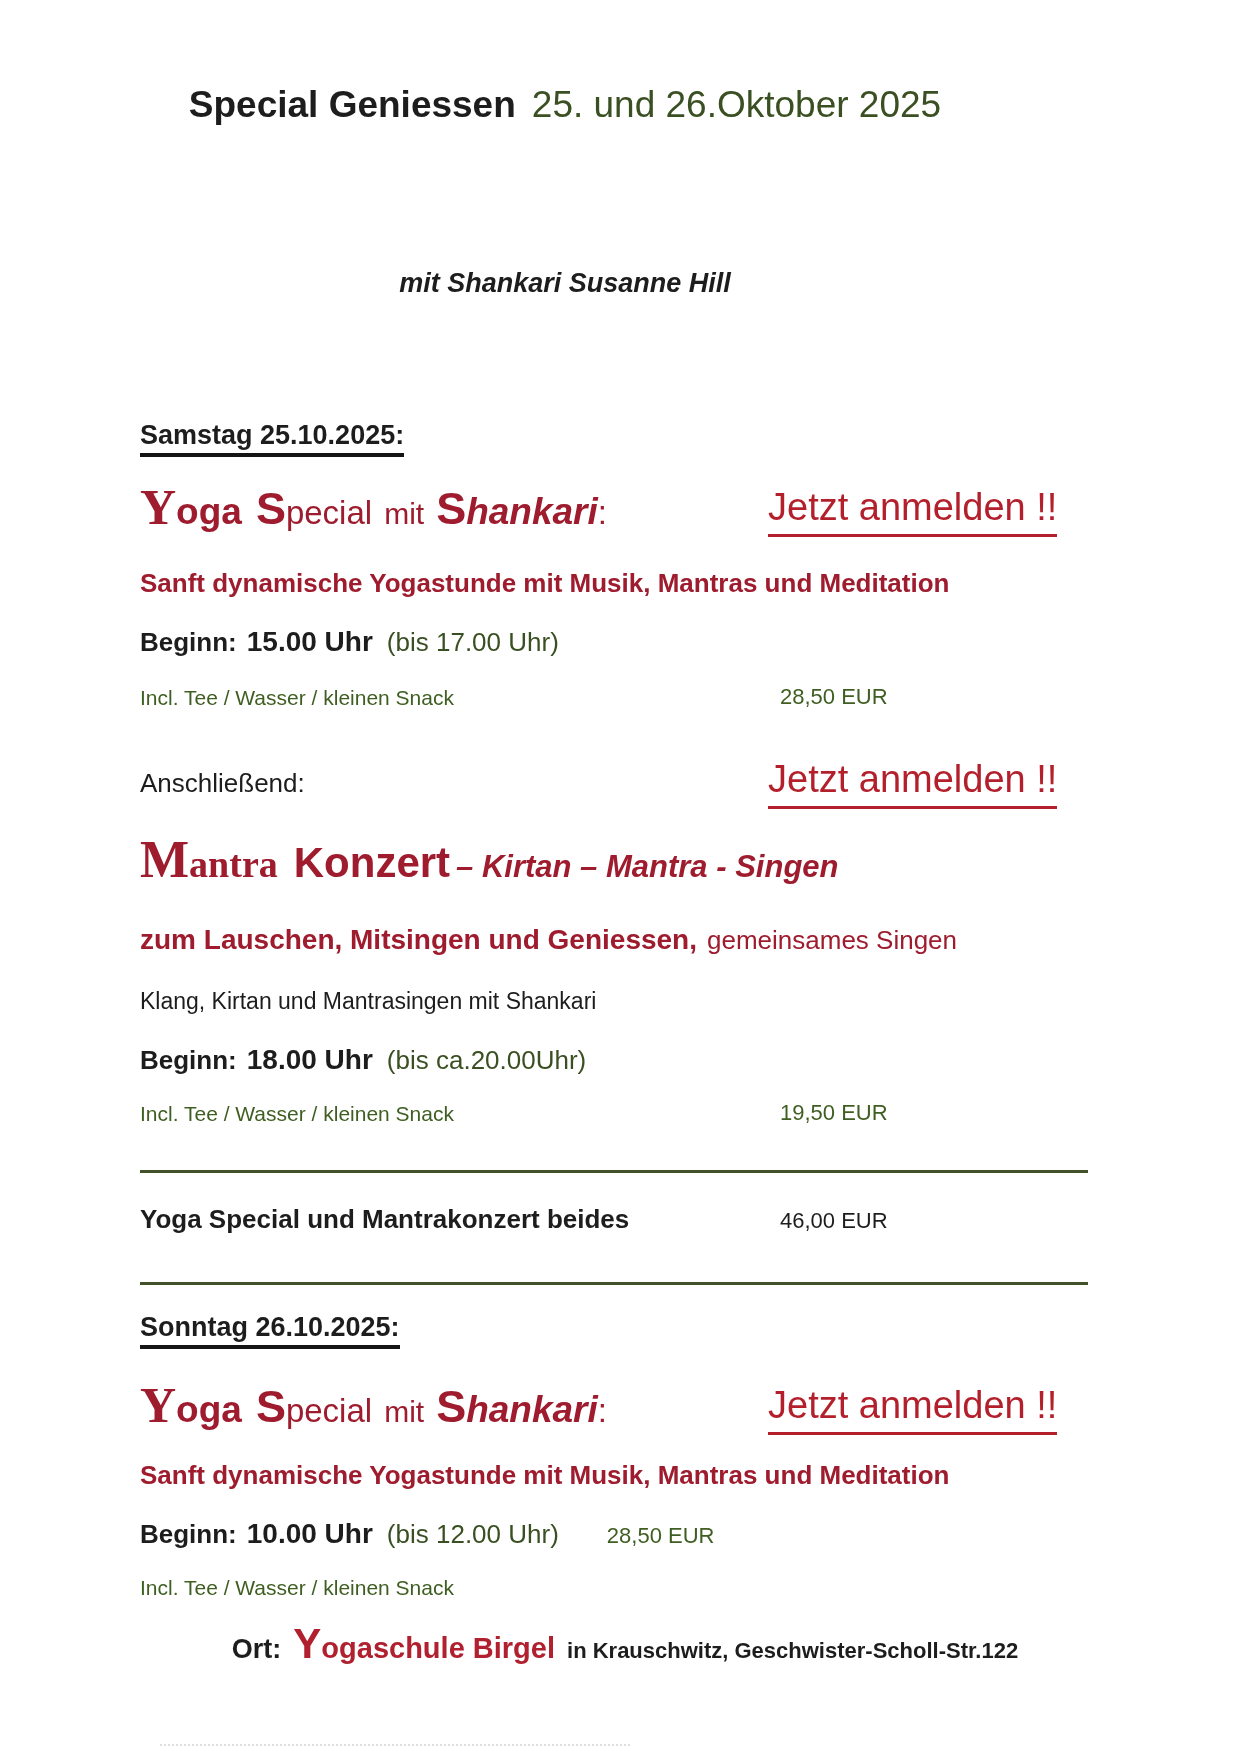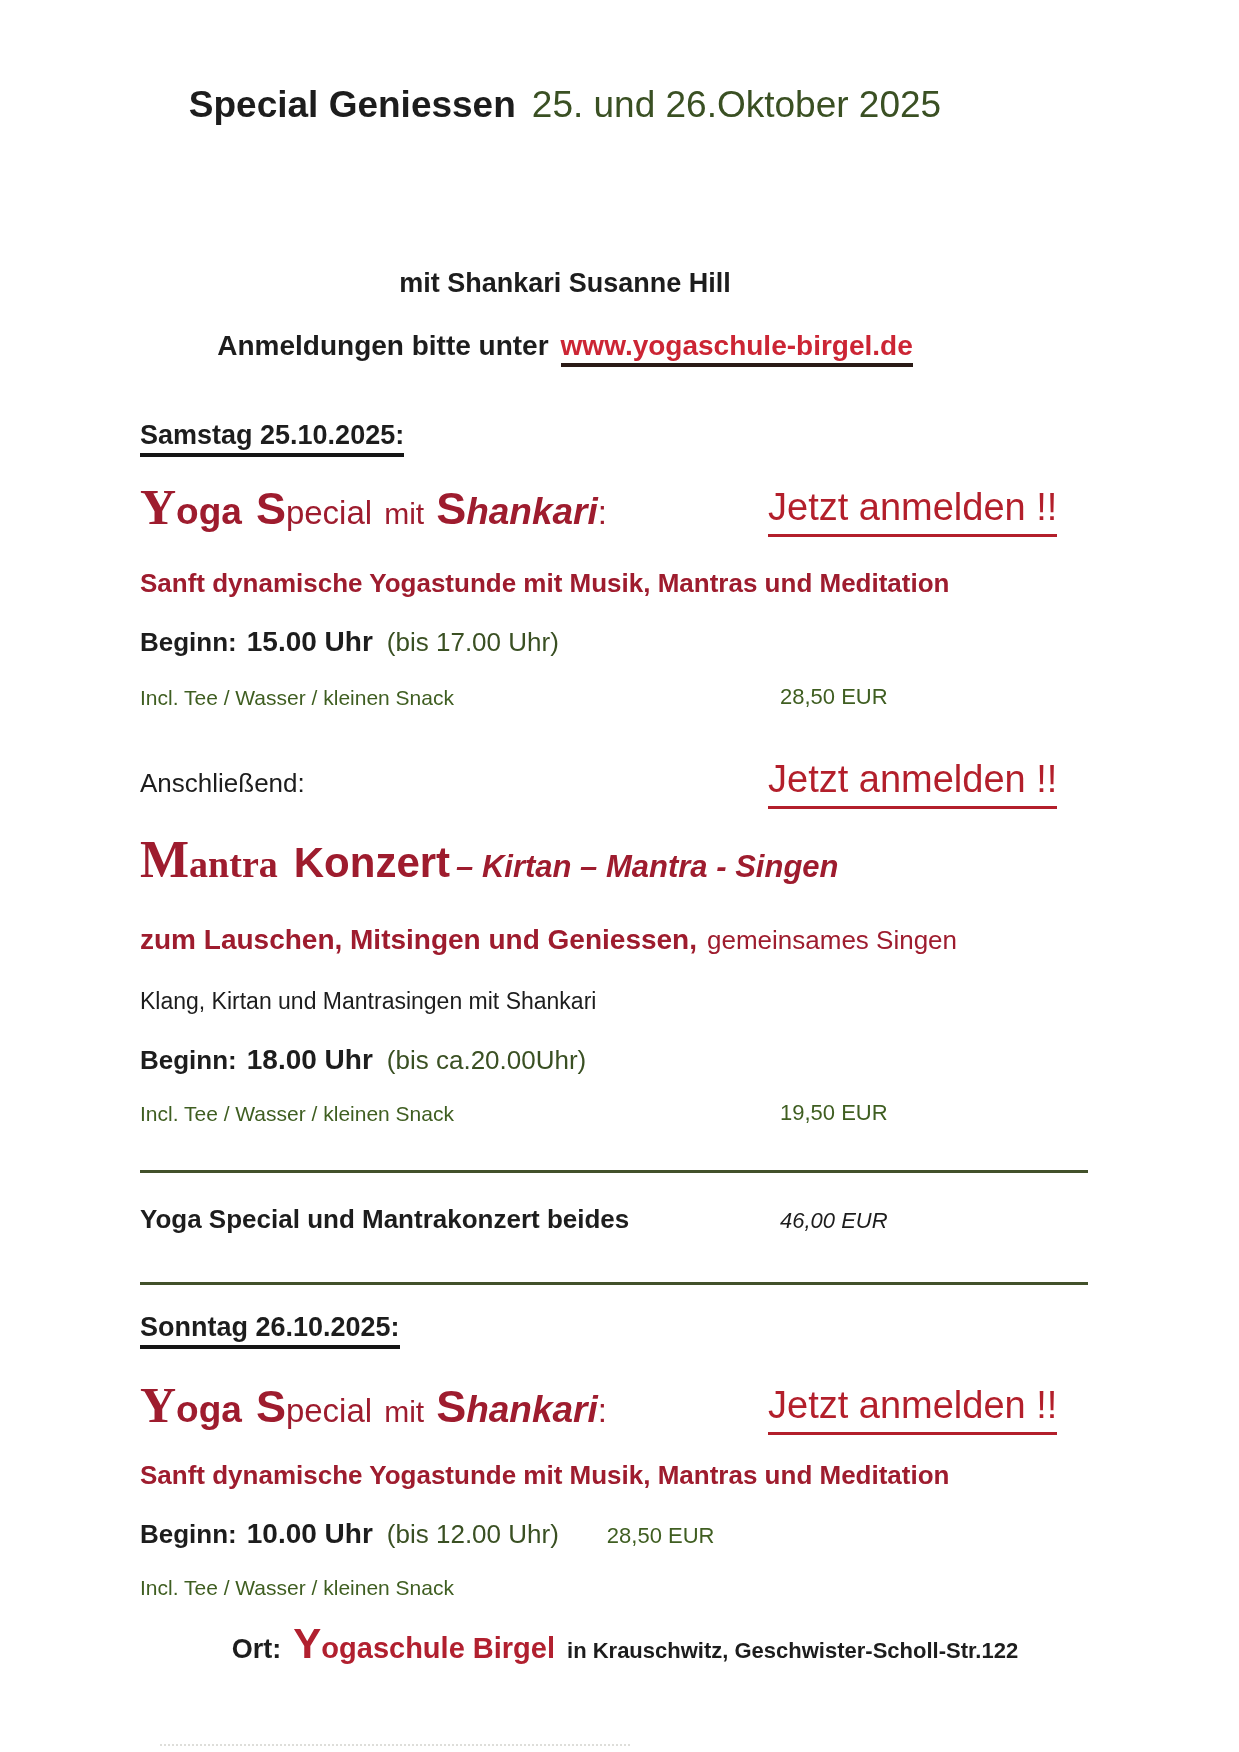--- a/index.html
+++ b/index.html
@@ -19,21 +19,21 @@
     font-family:"Liberation Sans",sans-serif;color:var(--black);overflow:hidden;
   }
   .row{position:absolute;left:140px;width:960px;white-space:nowrap;}
   .hdr{left:85px;width:960px;text-align:center;}
 
   
   .title-row{top:84px;font-size:37px;font-weight:bold;}
   .title-date{color:var(--date-green);font-weight:400;margin-left:16px;}
   .main-heading{top:182px;font-family:"Liberation Serif",serif;font-weight:bold;
     font-size:42px;color:var(--bright-red);letter-spacing:1px;}
-  .subheading{top:268px;font-size:27px;font-weight:bold;}
+  .subheading{top:268px;font-size:27px;font-weight:bold;font-style:italic;}
   .register-row{top:330px;font-size:28px;font-weight:bold;}
   .register-link{color:var(--link-red);border-bottom:4px solid #2a1a16;
     padding-bottom:2px;margin-left:12px;cursor:pointer;}
 
   
   .sat-date{top:420px;}
   .sun-date{top:1312px;}
   .date-heading{font-size:27px;font-weight:bold;}
   .date-heading .u{border-bottom:4px solid #151515;padding-bottom:3px;}
 
@@ -83,21 +83,21 @@
   .lauschen-row{top:924px;color:var(--dark-red);}
   .l-bold{font-size:28px;font-weight:bold;}
   .l-light{font-size:26px;margin-left:10px;}
   .klang-row{top:988px;font-size:23px;}
 
   .rule{border-top:3px solid var(--rule-olive);width:948px;height:0;}
   .rule1{top:1170px;}
   .rule2{top:1282px;}
 
   .combo-row{top:1204px;font-size:26px;font-weight:bold;}
-  .combo-price{position:absolute;left:640px;top:4px;font-size:22px;font-weight:400;color:var(--black);font-style:italic;}
+  .combo-price{position:absolute;left:640px;top:4px;font-size:22px;font-weight:400;color:var(--black);}
 
   
   .ort-row{top:1620px;left:140px;width:970px;text-align:center;}
   .ort-label{font-size:27px;font-weight:bold;}
   .school-y{font-size:42px;font-weight:bold;color:var(--school-red);margin-left:12px;}
   .school-rest{font-size:29px;font-weight:bold;color:var(--school-red);}
   .address{font-size:22px;font-weight:bold;margin-left:12px;}
 
   .scan-artifact{position:absolute;top:1744px;left:160px;width:470px;
     border-top:2px dotted #dededa;height:0;}
@@ -107,23 +107,20 @@
 
 <div class="page">
 
   <div class="row hdr title-row">
     <span>Special Geniessen</span><span class="title-date">25. und 26.Oktober 2025</span>
   </div>
 
 
   <div class="row hdr subheading">mit Shankari Susanne Hill</div>
 
-  <div class="row hdr register-row">
-    <span>Anmeldungen bitte unter</span><span class="register-link">www.yogaschule-birgel.de</span>
-  </div>
 
   <div class="row sat-date date-heading">
     <span class="u">Samstag 25.10.2025:</span>
   </div>
 
   <div class="row yoga-row yoga-sat">
     <span class="big-serif">Y</span><span class="p-oga">oga</span><span class="big-s">S</span><span class="p-pecial">pecial</span><span class="p-mit">mit</span><span class="big-s" style="margin-left:0;">S</span><span class="p-hankari">hankari</span><span class="p-colon">:</span>
     <span class="cta">Jetzt anmelden !!</span>
   </div>
 

